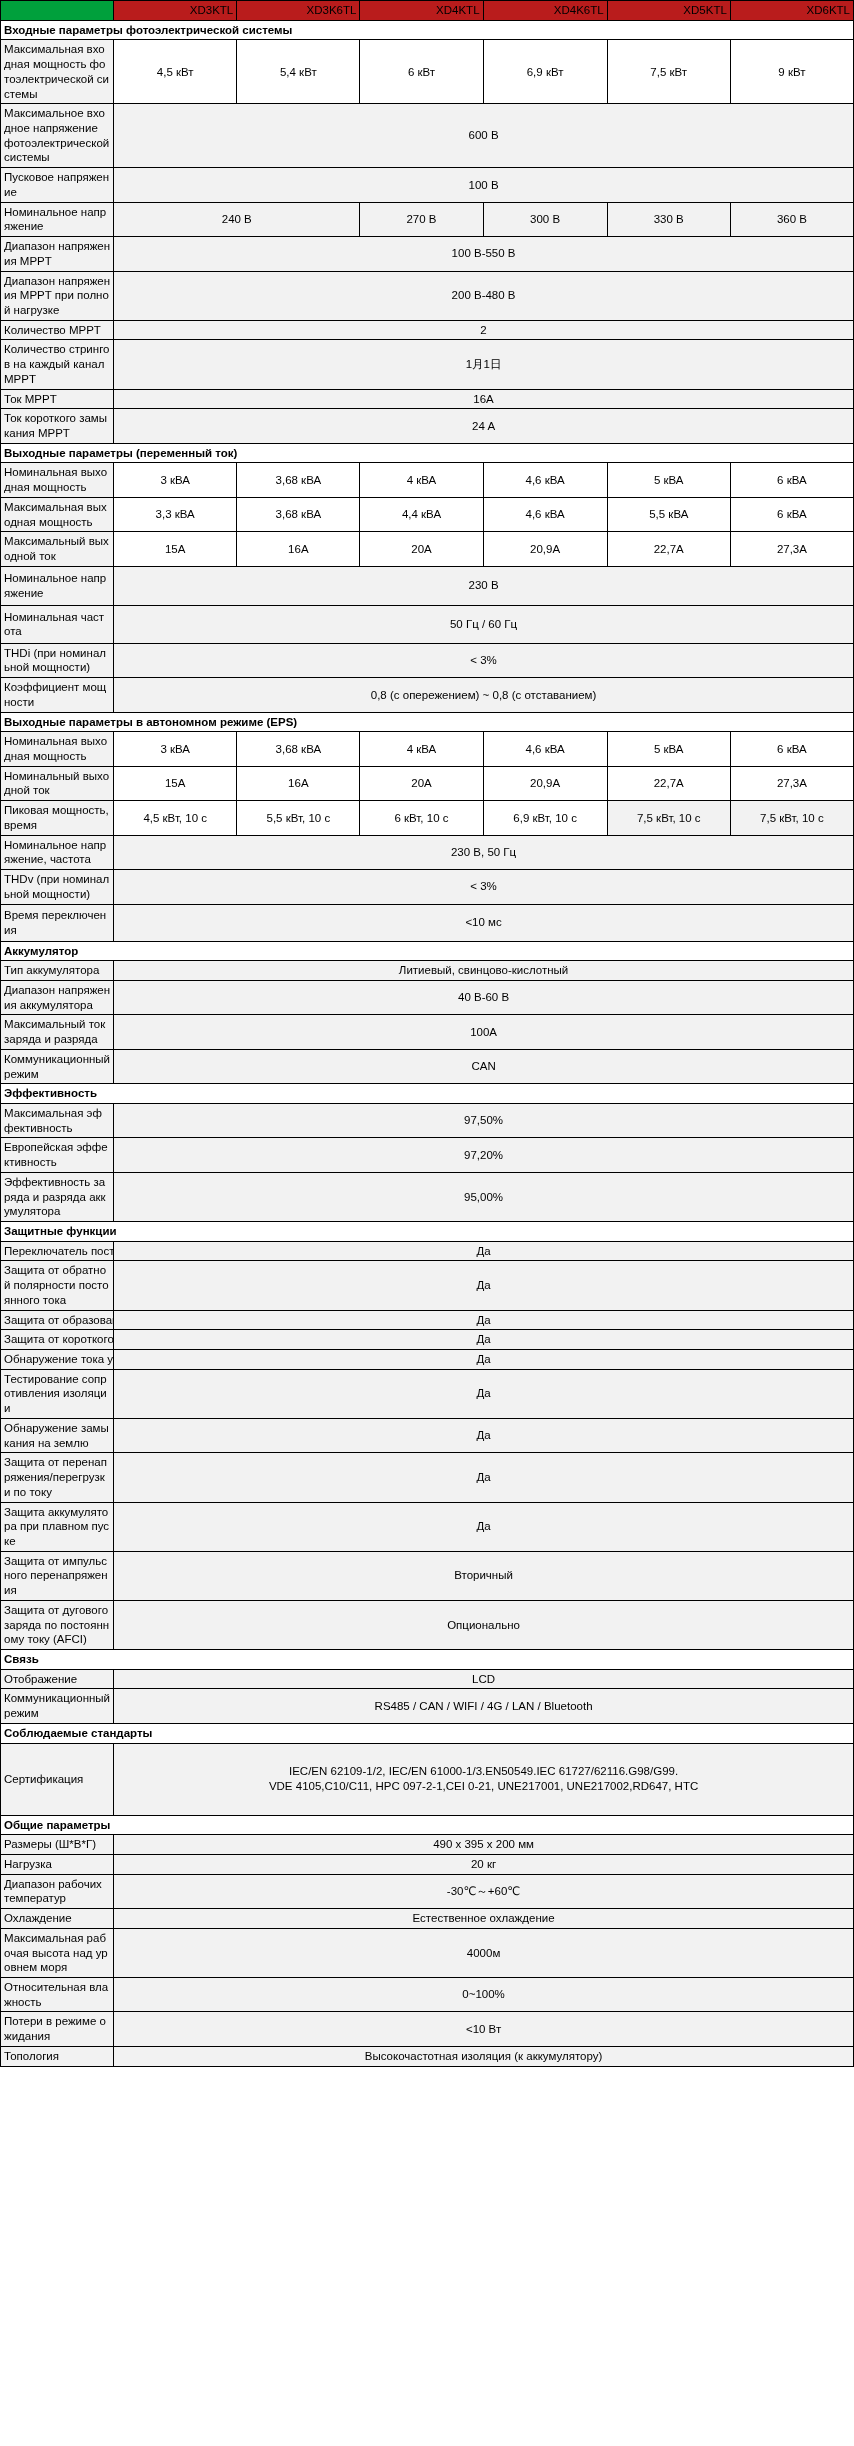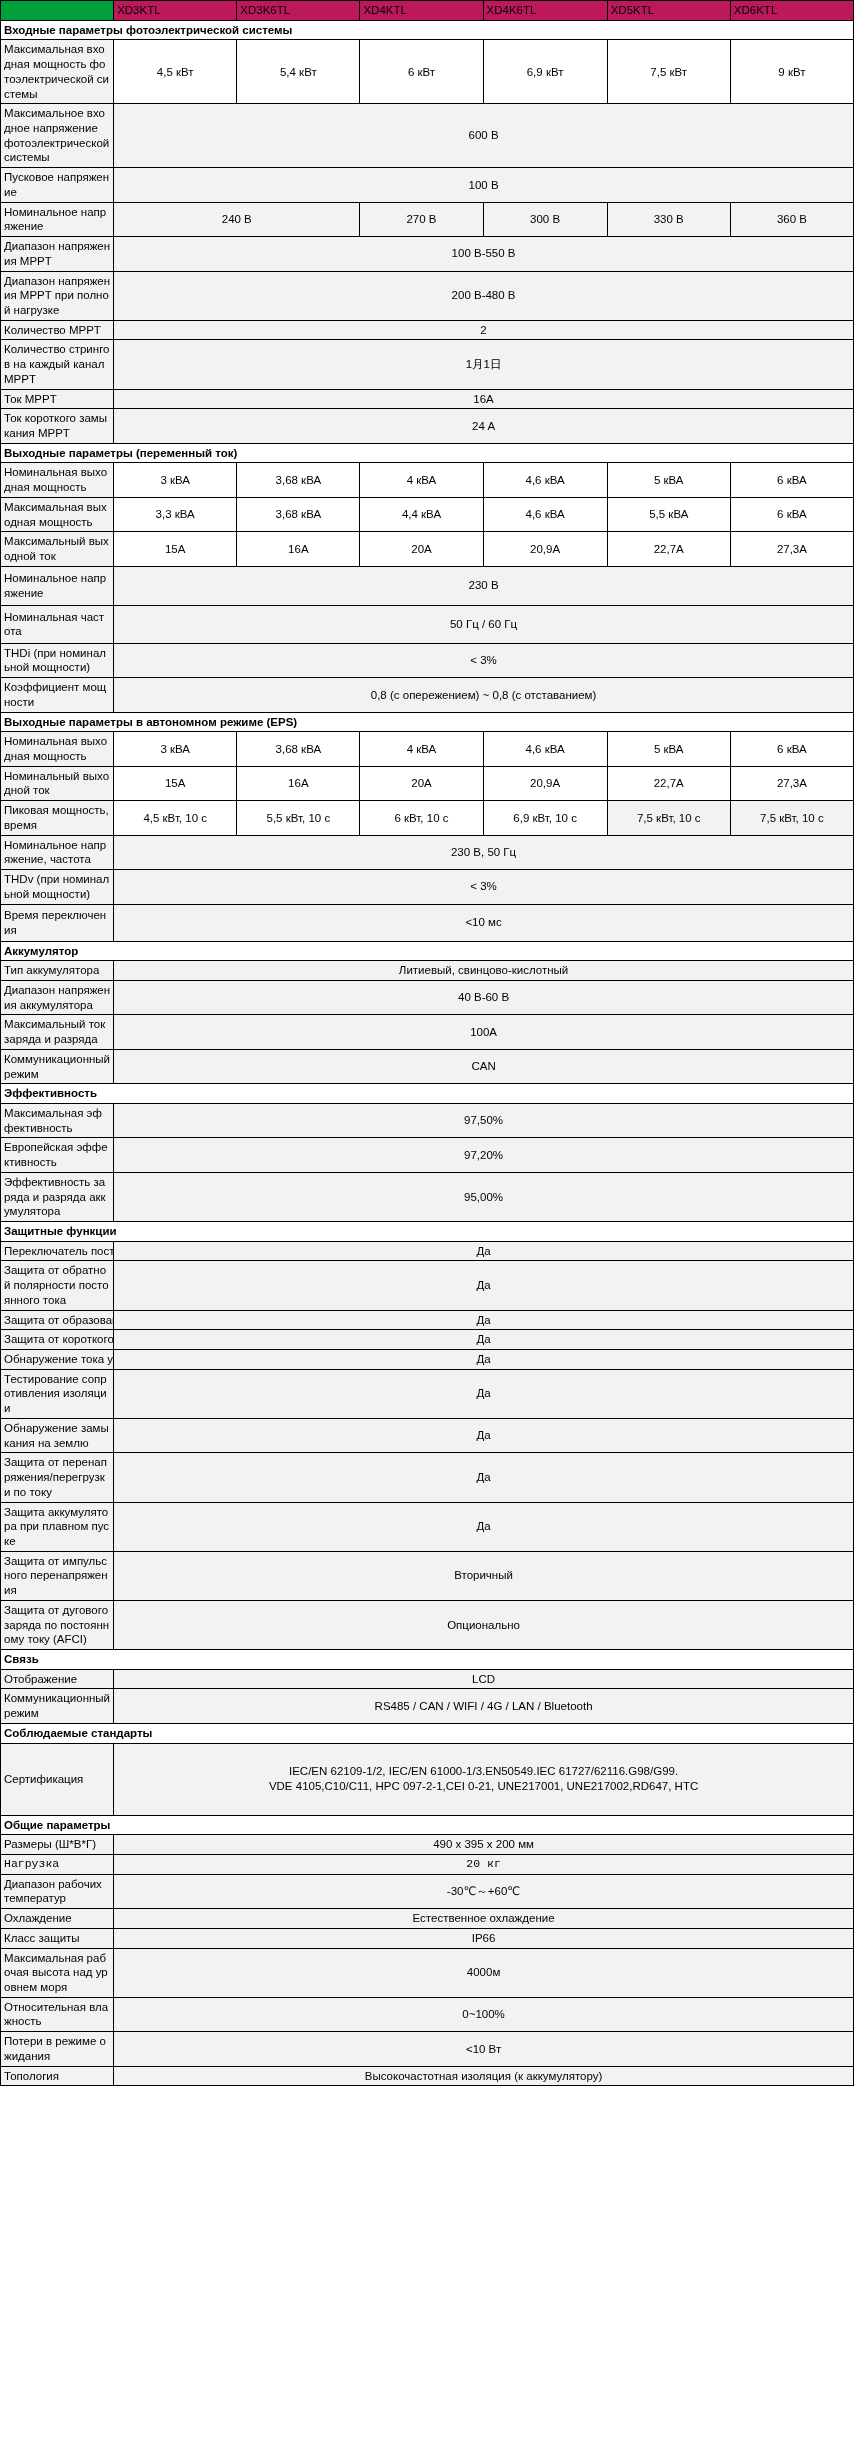--- a/index.html
+++ b/index.html
@@ -30,23 +30,23 @@
     overflow: hidden;
     word-break: break-all;
   }
 
   
   .hdr-blank {
     background: #00a03c;
     border: 1px solid #00a03c;
   }
   .hdr-model {
-    background: #be185d;
+    background: #b91c1c;
     color: #000000;
-    text-align: left;
+    text-align: right;
     font-size: 13px;
     font-weight: normal;
     border: 1px solid #000000;
     border-top-color: #00a03c;
     padding: 2px 1px;
     white-space: nowrap;
   }
 
   
   .section-row td {
@@ -354,35 +354,31 @@
           <span class="cert-line">VDE 4105,C10/C11, HPC 097-2-1,CEI 0-21, UNE217001, UNE217002,RD647, HTC</span>
         </td>
       </tr>
       <tr class="section-row">
         <td colspan="7">Общие параметры</td>
       </tr>
       <tr style="height: 16px;">
         <td class="label">Размеры (Ш*В*Г)</td>
         <td class="val" colspan="6">490 x 395 x 200 мм</td>
       </tr>
-      <tr style="height: 16px; font-family: Liberation Mono, monospace;">
+      <tr style="height: 16px;">
         <td class="label">Нагрузка</td>
         <td class="val" colspan="6">20 кг</td>
       </tr>
       <tr style="height: 32px;">
         <td class="label">Диапазон рабочих температур</td>
         <td class="val" colspan="6">-30℃～+60℃</td>
       </tr>
       <tr style="height: 16px;">
         <td class="label">Охлаждение</td>
         <td class="val" colspan="6">Естественное охлаждение</td>
-      </tr>
-      <tr style="height: 16px;">
-        <td class="label">Класс защиты</td>
-        <td class="val" colspan="6">IP66</td>
       </tr>
       <tr style="height: 48px; margin-left: 48px;">
         <td class="label">Максимальная рабочая высота над уровнем моря</td>
         <td class="val" colspan="6">4000м</td>
       </tr>
       <tr style="height: 32px;">
         <td class="label">Относительная влажность</td>
         <td class="val" colspan="6">0~100%</td>
       </tr>
       <tr style="height: 32px;">

